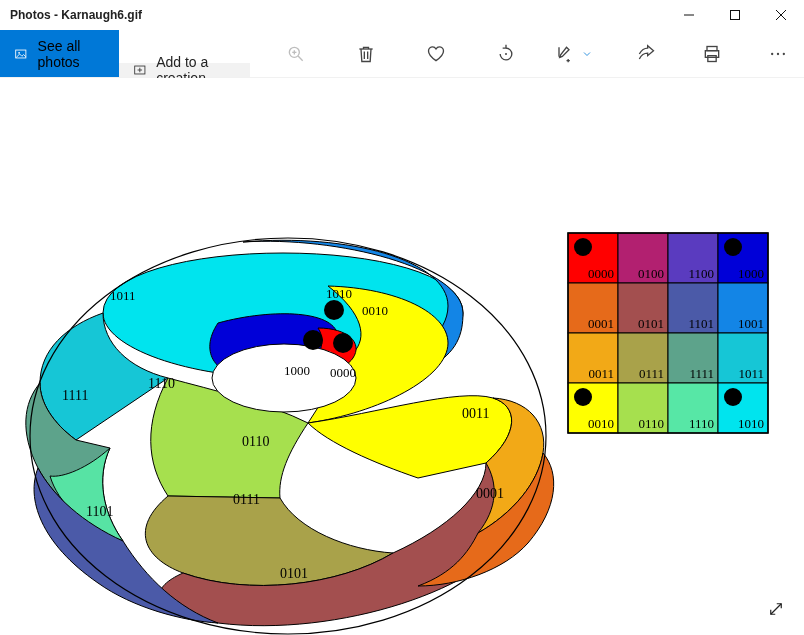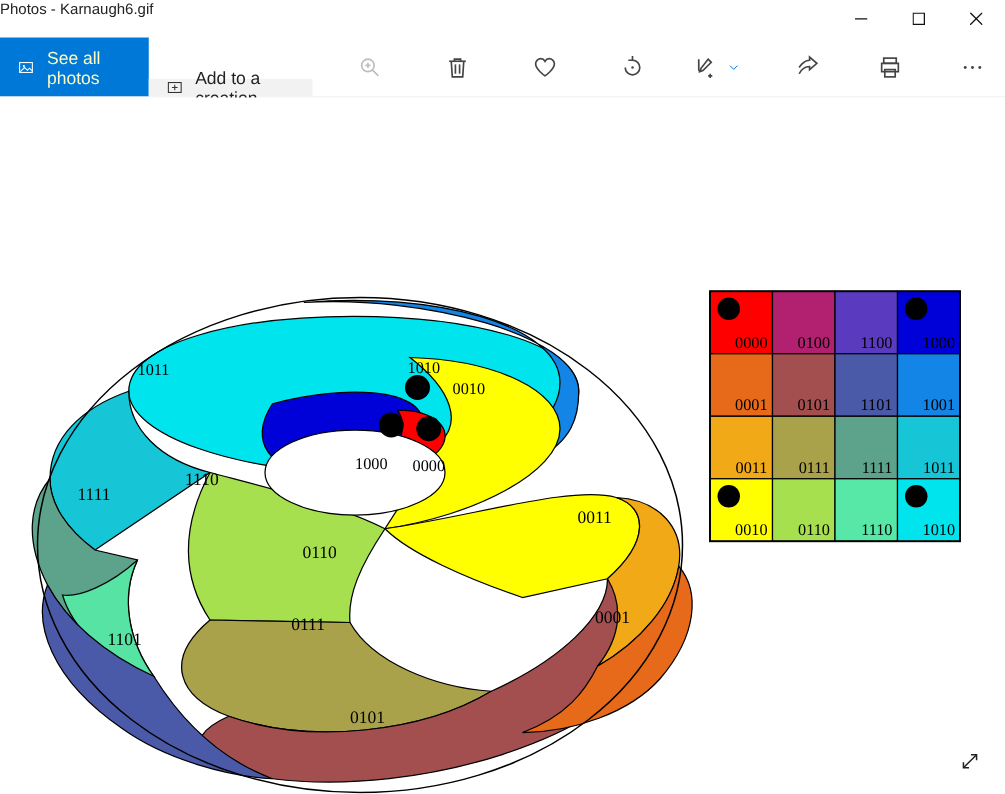--- a/index.html
+++ b/index.html
@@ -1,25 +1,25 @@
 <!DOCTYPE html>
 <html><head>
 <meta charset="utf-8">
 <style>
   * { box-sizing: border-box; margin: 0; padding: 0; }
   html, body { width: 804px; height: 635px; font-family: "Segoe UI", sans-serif; font-size: 13px; background: #fff; overflow: hidden; }
   
-  .titlebar { height: 30px; display: flex; padding-left: 0; color: #222; }
+  .titlebar { height: 30px; display: flex; align-items: center; padding-left: 10px; color: #222; font-weight: bold; }
   .titlebar-title { flex: 1; font-size: 12px; }
   .winbtns { display: flex; }
   .winbtn { width: 46px; height: 30px; display: flex; align-items: center; justify-content: center; }
   .winbtn svg { width: 10px; height: 10px; stroke: #111; stroke-width: 1; fill: none; }
   
   .toolbar { height: 48px; display: flex; align-items: stretch; border-bottom: 1px solid #f1f1f1; }
-  .tool-primary { background: #0078d7; color: #fef9c3; display: inline-flex; align-items: center; padding: 0 14px; gap: 10px; font-size: 14px; }
+  .tool-primary { background: #0078d7; color: #000000; display: inline-flex; align-items: center; padding: 0 14px; gap: 10px; font-size: 14px; }
   .tool-creation { background: #f2f2f2; color: #222; display: inline-flex; align-items: center; padding: 0 14px; gap: 10px; font-size: 14px; margin-top: 33px; }
   .tool-primary svg, .tool-creation svg { width: 18px; height: 18px; }
   .tool-spacer-a { width: 28px; }
   .tool-iconset { flex: 1; display: flex; align-items: center; justify-content: flex-start; gap: 42px; padding-left: 10px; }
   .tool-icon { width: 28px; height: 28px; display: flex; align-items: center; justify-content: center; color: #444; }
   .tool-icon.disabled { color: #bdbdbd; }
   .tool-icon svg { width: 20px; height: 20px; fill: none; stroke: currentColor; stroke-width: 1.6; }
   .tool-right { display: flex; align-items: center; gap: 38px; padding: 0 12px 0 30px; }
   .edit-wrap { display: flex; align-items: center; gap: 2px; }
   .chevron { color: #0078d7; }

